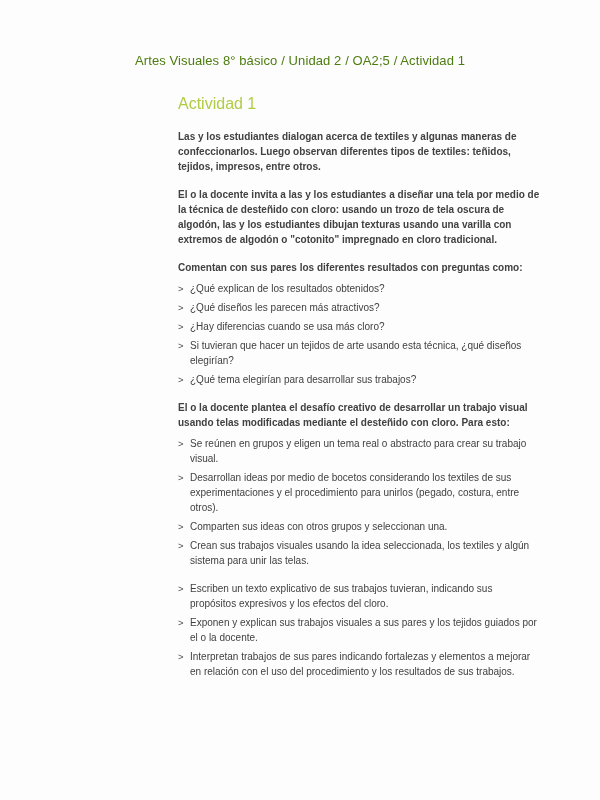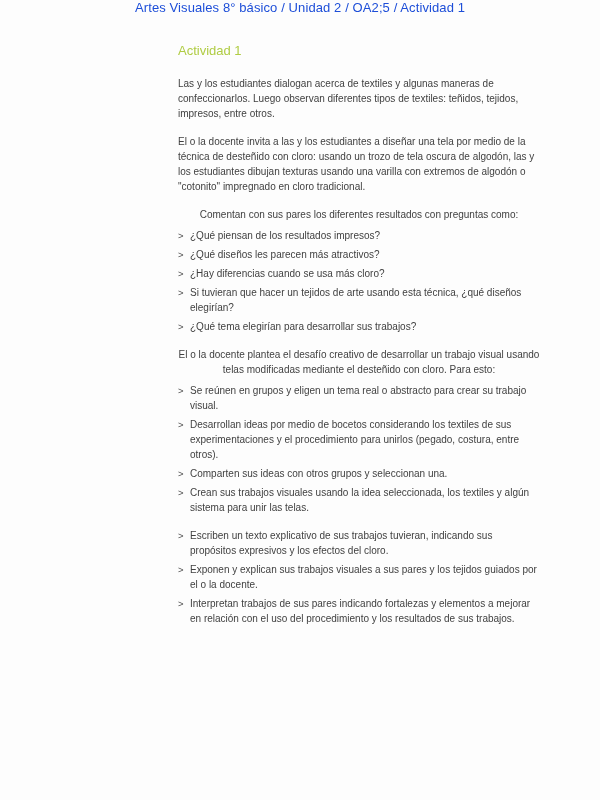--- a/index.html
+++ b/index.html
@@ -13,47 +13,48 @@
     font-family: "Liberation Sans", sans-serif;
     overflow: hidden;
   }
   .page {
     position: relative;
     width: 600px;
     height: 800px;
   }
   .doc-title {
     margin: 0;
+    padding-top: 53px;
     text-align: center;
-    color: #1d4ed8;
+    color: #4d7c0f;
     font-size: 13px;
     line-height: 16px;
     font-weight: 400;
     letter-spacing: 0.1px;
   }
   .content {
     margin-left: 178px;
     width: 362px;
     color: #414141;
     font-size: 10px;
     line-height: 15px;
   }
   .activity-heading {
     margin-top: 28px;
     margin-bottom: 18px;
     color: #b0cc44;
-    font-size: 13px;
+    font-size: 16px;
     line-height: 14px;
   }
   p.para {
     margin: 0 0 13px 0;
+    font-weight: bold;
   }
   p.intro {
     margin: 0 0 6px 0;
-    text-align: center;
   }
   ul.bullets {
     list-style: none;
     margin: 0 0 13px 0;
     padding: 0;
   }
   ul.bullets li {
     display: flex;
     align-items: flex-start;
     margin-bottom: 4px;
@@ -82,21 +83,21 @@
 
     <p class="para">Las y los estudiantes dialogan acerca de textiles y algunas maneras de confeccionarlos. Luego observan diferentes tipos de textiles: teñidos, tejidos, impresos, entre otros.</p>
 
     <p class="para">El o la docente invita a las y los estudiantes a diseñar una tela por medio de la técnica de desteñido con cloro: usando un trozo de tela oscura de algodón, las y los estudiantes dibujan texturas usando una varilla con extremos de algodón o "cotonito" impregnado en cloro tradicional.</p>
 
     <p class="para intro">Comentan con sus pares los diferentes resultados con preguntas como:</p>
 
     <ul class="bullets">
       <li>
         <span class="marker">&gt;</span>
-        <span class="li-text">¿Qué piensan de los resultados impresos?</span>
+        <span class="li-text">¿Qué explican de los resultados obtenidos?</span>
       </li>
       <li>
         <span class="marker">&gt;</span>
         <span class="li-text">¿Qué diseños les parecen más atractivos?</span>
       </li>
       <li>
         <span class="marker">&gt;</span>
         <span class="li-text">¿Hay diferencias cuando se usa más cloro?</span>
       </li>
       <li>

